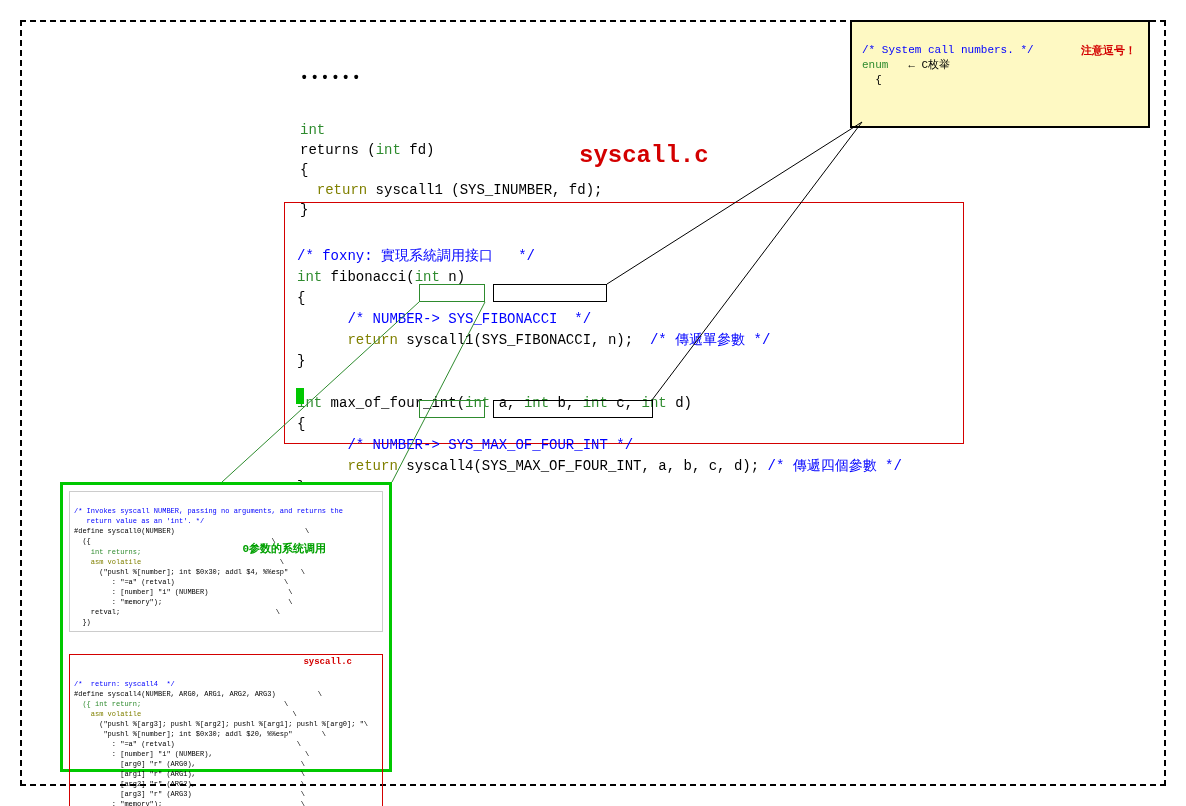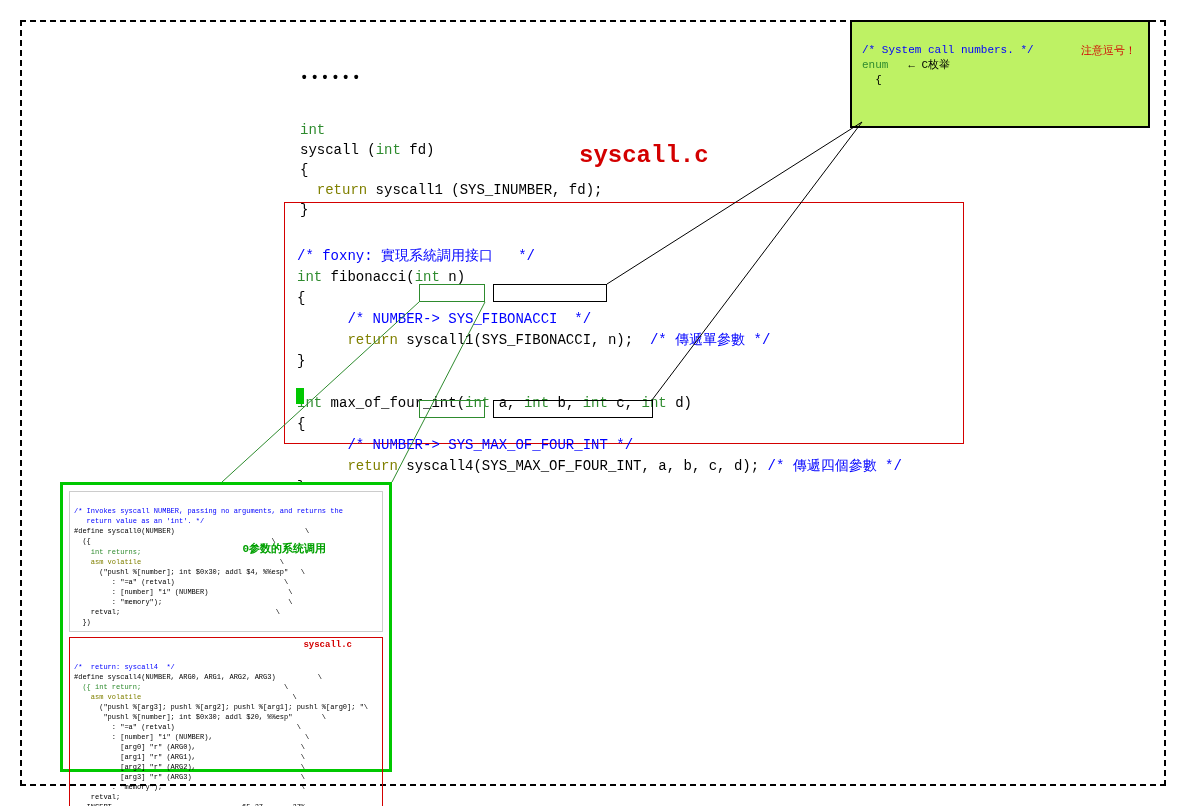--- a/index.html
+++ b/index.html
@@ -10,40 +10,40 @@
 .title-syscall { position:absolute; left:557px; top:120px; font-size:24px; font-weight:bold; color:#d30000; }
 .redbox { position:absolute; left:262px; top:180px; width:680px; height:242px; border:1px solid #d30000; padding:22px 12px; line-height:21px; white-space:pre; }
 .tk-blue { color:#0000ff; }
 .tk-green { color:#2e8b2e; }
 .tk-olive { color:#808000;text-align:center; }
 .box-syscall1 { position:absolute; left:397px; top:262px; width:66px; height:18px; border:1px solid #2e8b2e; }
 .box-sysfib { position:absolute; left:471px; top:262px; width:114px; height:18px; border:1px solid #000; }
 .box-syscall4 { position:absolute; left:397px; top:378px; width:66px; height:18px; border:1px solid #2e8b2e; }
 .box-sysmax { position:absolute; left:471px; top:378px; width:160px; height:18px; border:1px solid #000; }
 .cursor-block { position:absolute; left:274px; top:366px; width:8px; height:16px; background:#00c800; }
-.enum-panel { position:absolute; right:14px; top:-2px; width:300px; height:108px; border:2px solid #000; background:#bef264; padding:6px 10px; font-size:11px; line-height:15px; white-space:pre; }
+.enum-panel { position:absolute; right:14px; top:-2px; width:300px; height:108px; border:2px solid #000; background:#fef9c3; padding:6px 10px; font-size:11px; line-height:15px; white-space:pre; }
 .enum-inner { margin-top:2px; border:1px solid #d30000; padding:3px 6px; }
-.enum-note { color:#d30000; position:absolute; right:12px; top:22px; font-size:11px; }
+.enum-note { color:#d30000; position:absolute; right:12px; top:22px; font-size:11px;font-weight:bold; }
 .thumb-panel { position:absolute; left:38px; top:460px; width:332px; height:290px; border:3px solid #00c800; background:#fff; padding:6px; font-size:7px; line-height:10px; }
-.thumb-top { border:1px solid #ccc; padding:4px; margin-bottom:5px; white-space:pre; }
+.thumb-top { border:1px solid #ccc; padding:4px; margin-bottom:22px; white-space:pre; }
 .thumb-bot { border:1px solid #d30000; padding:4px; white-space:pre; position:relative; }
 .thumb-title1 { color:#00a000; font-weight:bold; font-size:11px; position:relative; left:76px; top:-2px; }
 .thumb-title2 { color:#d30000; font-weight:bold; font-size:9px; position:absolute; right:30px; top:2px; }
 svg.overlay { position:absolute; left:0; top:0; width:1146px; height:766px; pointer-events:none; }
 </style>
 </head>
 <body>
 
 <div class="canvas">
 
   <div class="dots">••••••</div>
 
   <div class="codeblock-top">
 <span class="tk-green">int</span>
-<span>syscall (</span><span class="tk-green">int</span><span> fd)</span>
+<span>returns (</span><span class="tk-green">int</span><span> fd)</span>
 <span>{</span>
 <span class="tk-olive">  return</span><span> syscall1 (SYS_INUMBER, fd);</span>
 <span>}</span></div>
 
   <div class="title-syscall">syscall.c</div>
 
   <div class="redbox">
 <span class="tk-blue">/* foxny: 實現系統調用接口   */</span>
 <span class="tk-green">int</span><span> fibonacci(</span><span class="tk-green">int</span><span> n)</span>
 <span>{</span>

